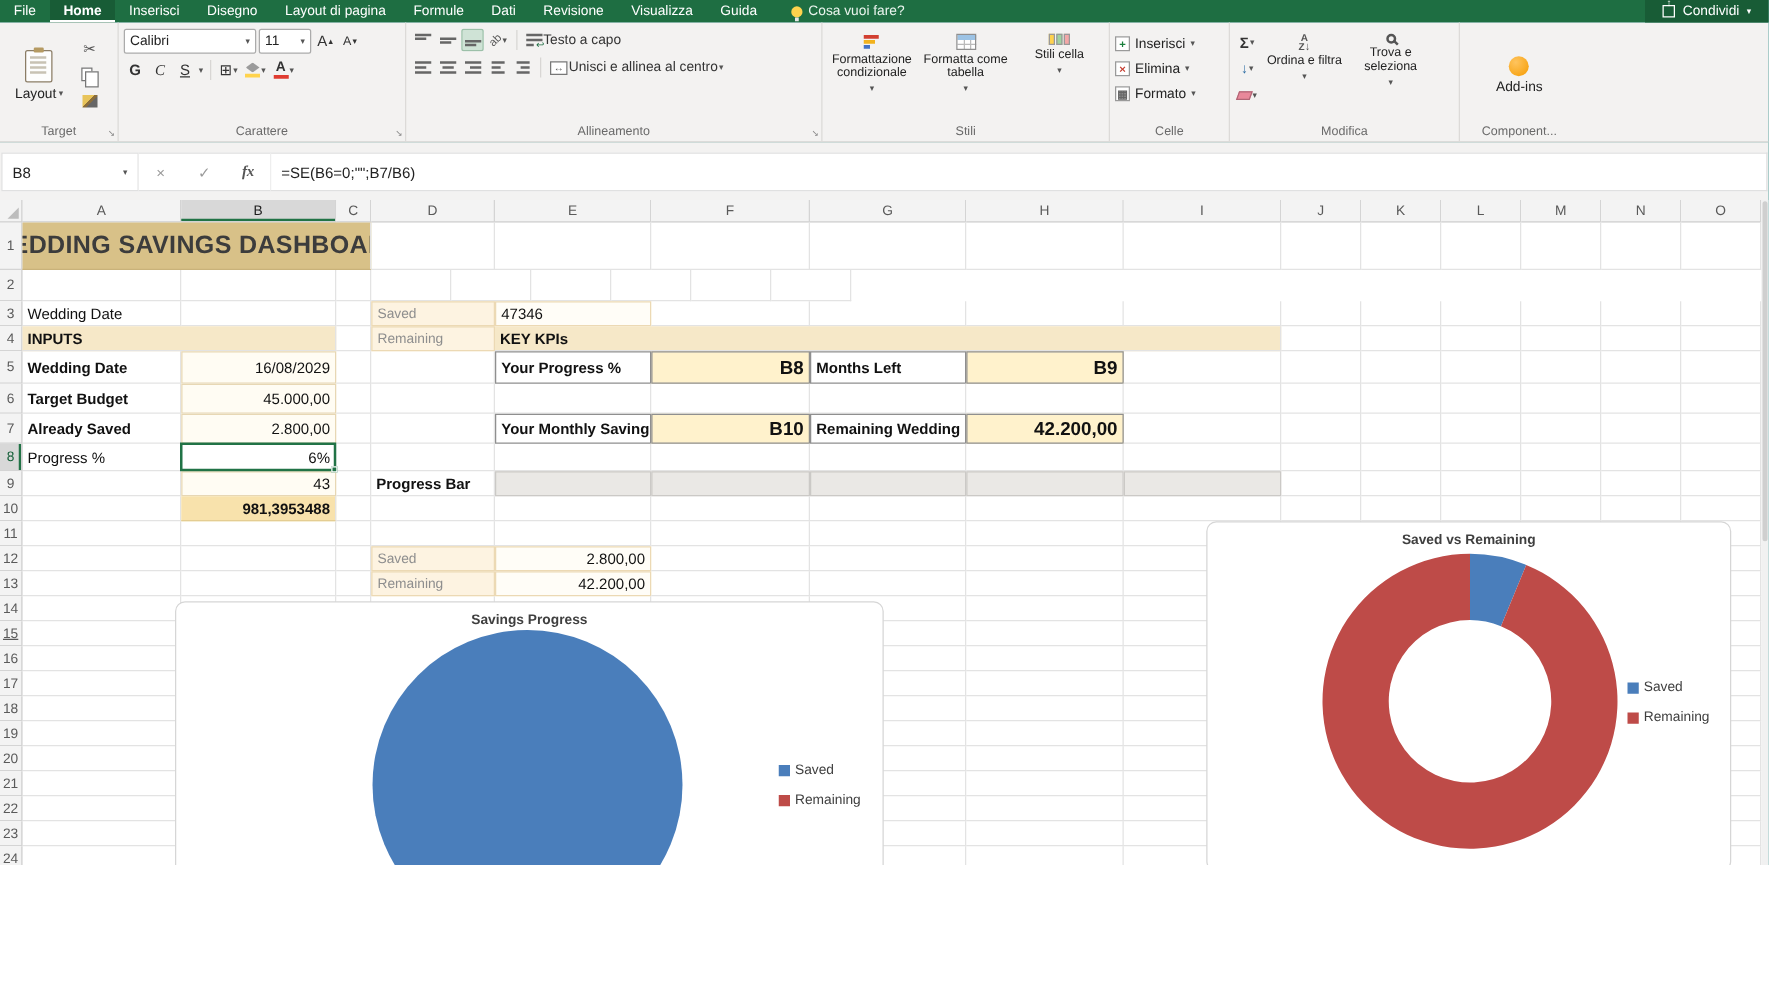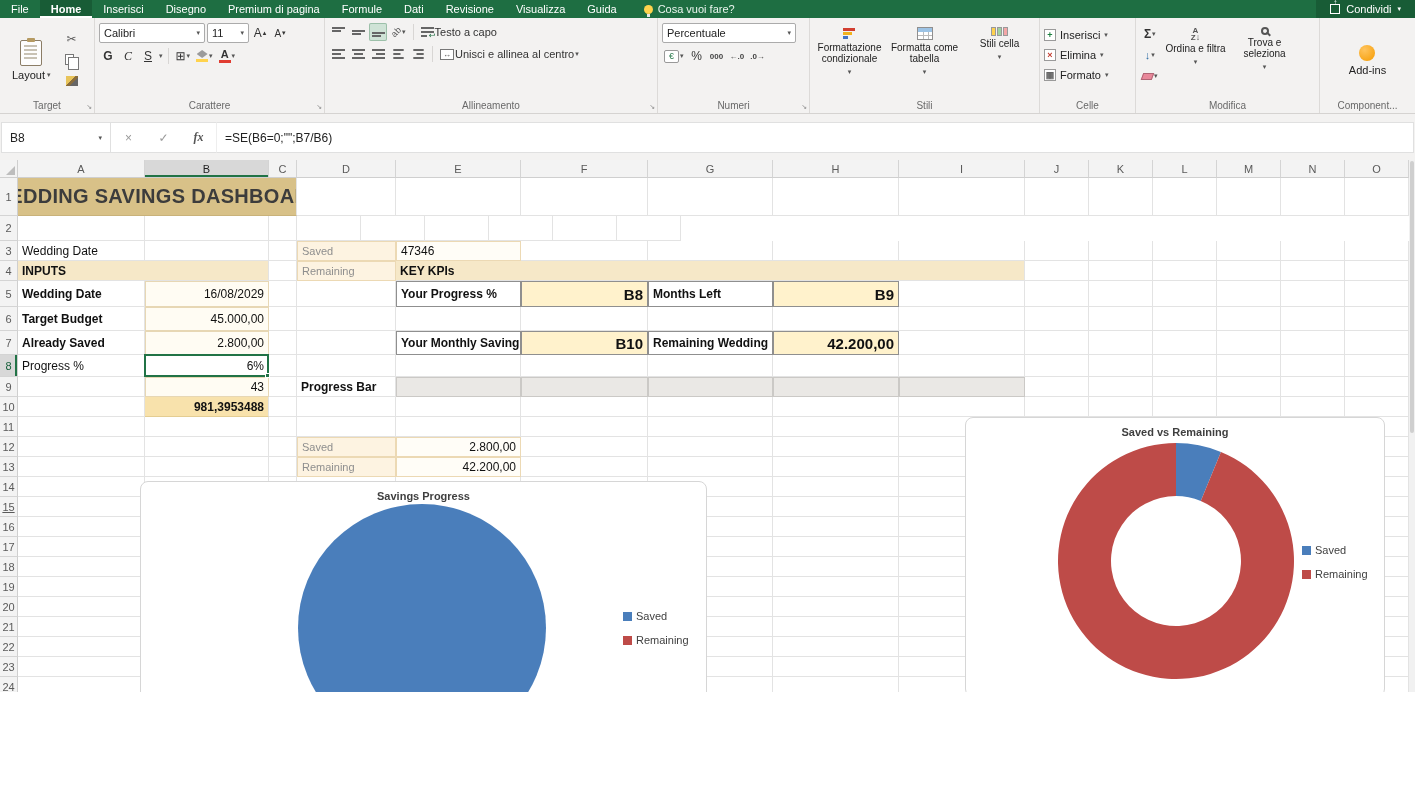--- a/index.html
+++ b/index.html
@@ -176,21 +176,21 @@
 <body>
 
 <div class="app">
 
   <div class="menubar">
     <div id="menu-tabs" style="display:flex">
         <div class="mtab">File</div>
         <div class="mtab active">Home</div>
         <div class="mtab">Inserisci</div>
         <div class="mtab">Disegno</div>
-        <div class="mtab">Premium di pagina</div>
+        <div class="mtab">Layout di pagina</div>
         <div class="mtab">Formule</div>
         <div class="mtab">Dati</div>
         <div class="mtab">Revisione</div>
         <div class="mtab">Visualizza</div>
         <div class="mtab">Guida</div>
       </div>
     <div class="menu-search">
       <span class="bulb"></span>
       <span>Cosa vuoi fare?</span>
     </div>
@@ -313,42 +313,20 @@
             <span class="i-merge">↔</span>
             <span class="rtxt">Unisci e allinea al centro</span>
             <span class="dd">▾</span>
           </span>
         </div>
       </div>
       <div class="rlabel">Allineamento</div>
       <span class="dlg">↘</span>
     </div>
 
-    <div class="rgroup" style="width:152px">
-      <div class="rcol">
-        <div class="rrow">
-          <div class="combo" style="width:134px">
-            <span>Percentuale</span>
-              <span class="dd">▾</span>
-          </div>
-        </div>
-        <div class="rrow">
-          <span class="sbtn">
-              <span class="i-cur">€</span>
-              <span class="dd">▾</span>
-            </span>
-          <span class="sbtn">%</span>
-          <span class="sbtn tiny">000</span>
-          <span class="sbtn tiny">←.0</span>
-          <span class="sbtn tiny">.0→</span>
-        </div>
-      </div>
-      <div class="rlabel">Numeri</div>
-      <span class="dlg">↘</span>
-    </div>
 
     <div class="rgroup" style="width:230px">
       <div class="rbody" style="align-items:flex-start;padding-top:4px">
         <div class="stylebtn">
           <span class="ic-cond"></span>
           <span>Formattazione condizionale</span>
           <span class="dd">▾</span>
         </div>
         <div class="stylebtn">
           <span class="ic-table"></span>

